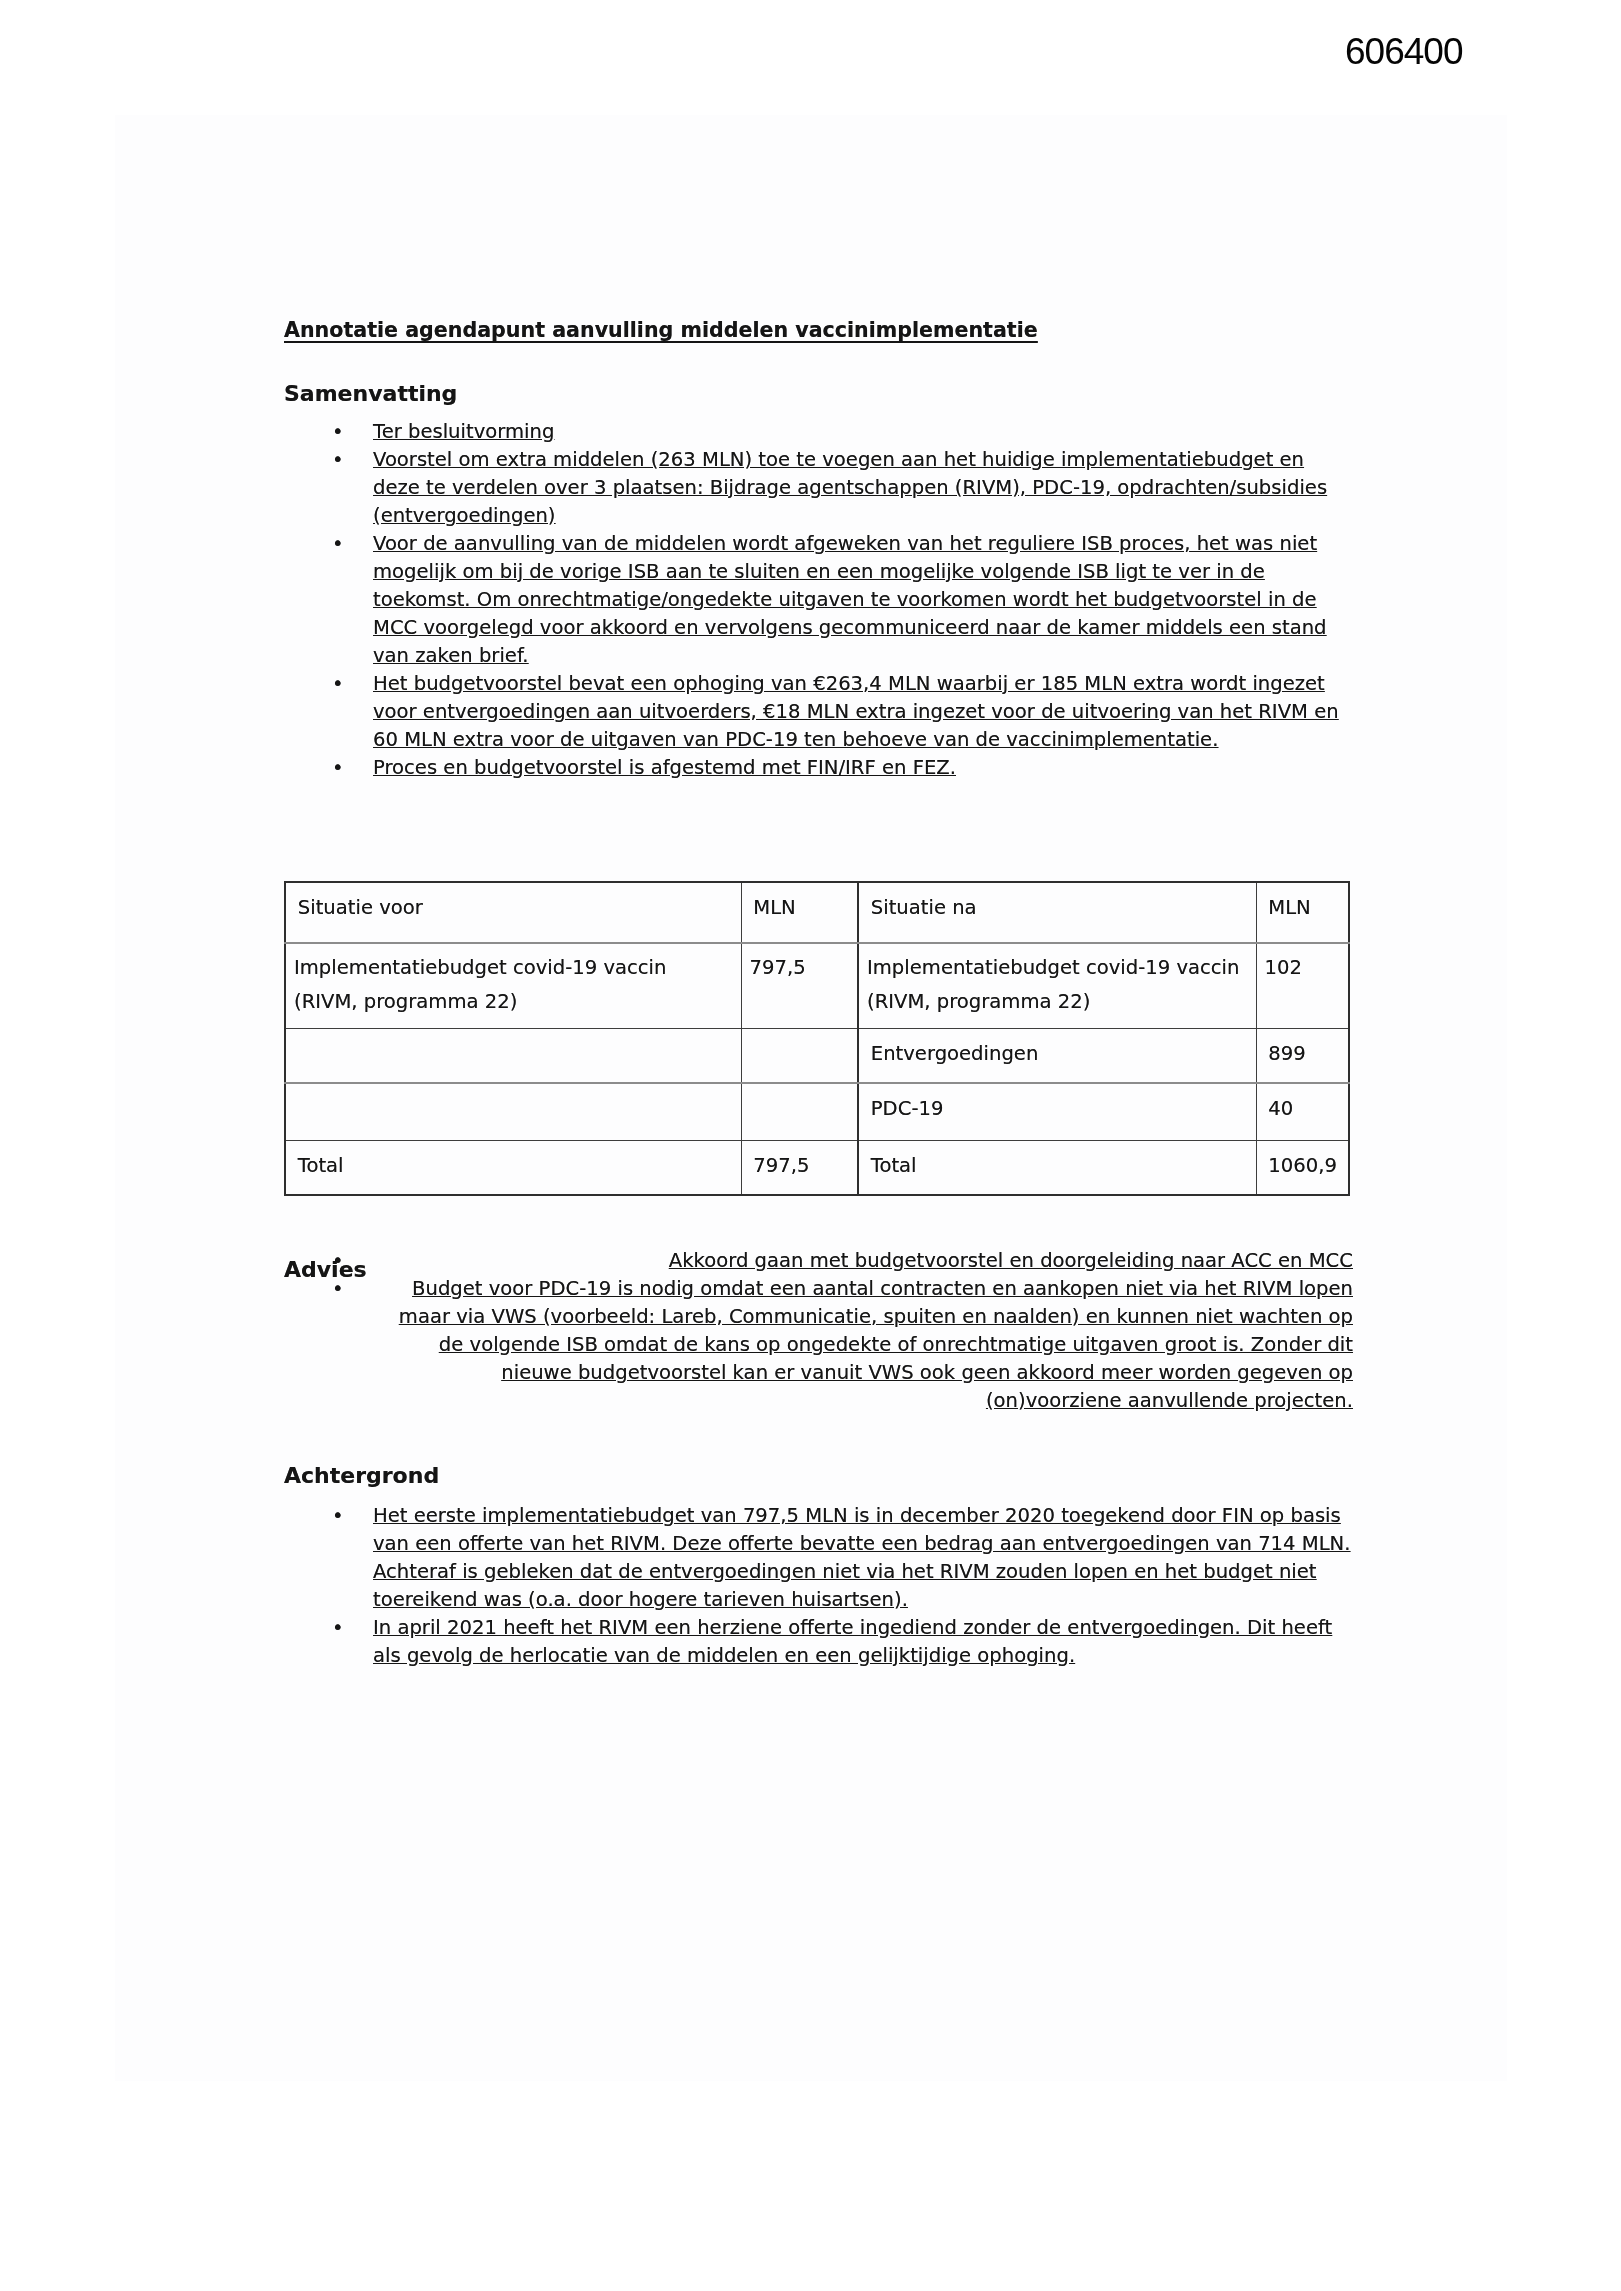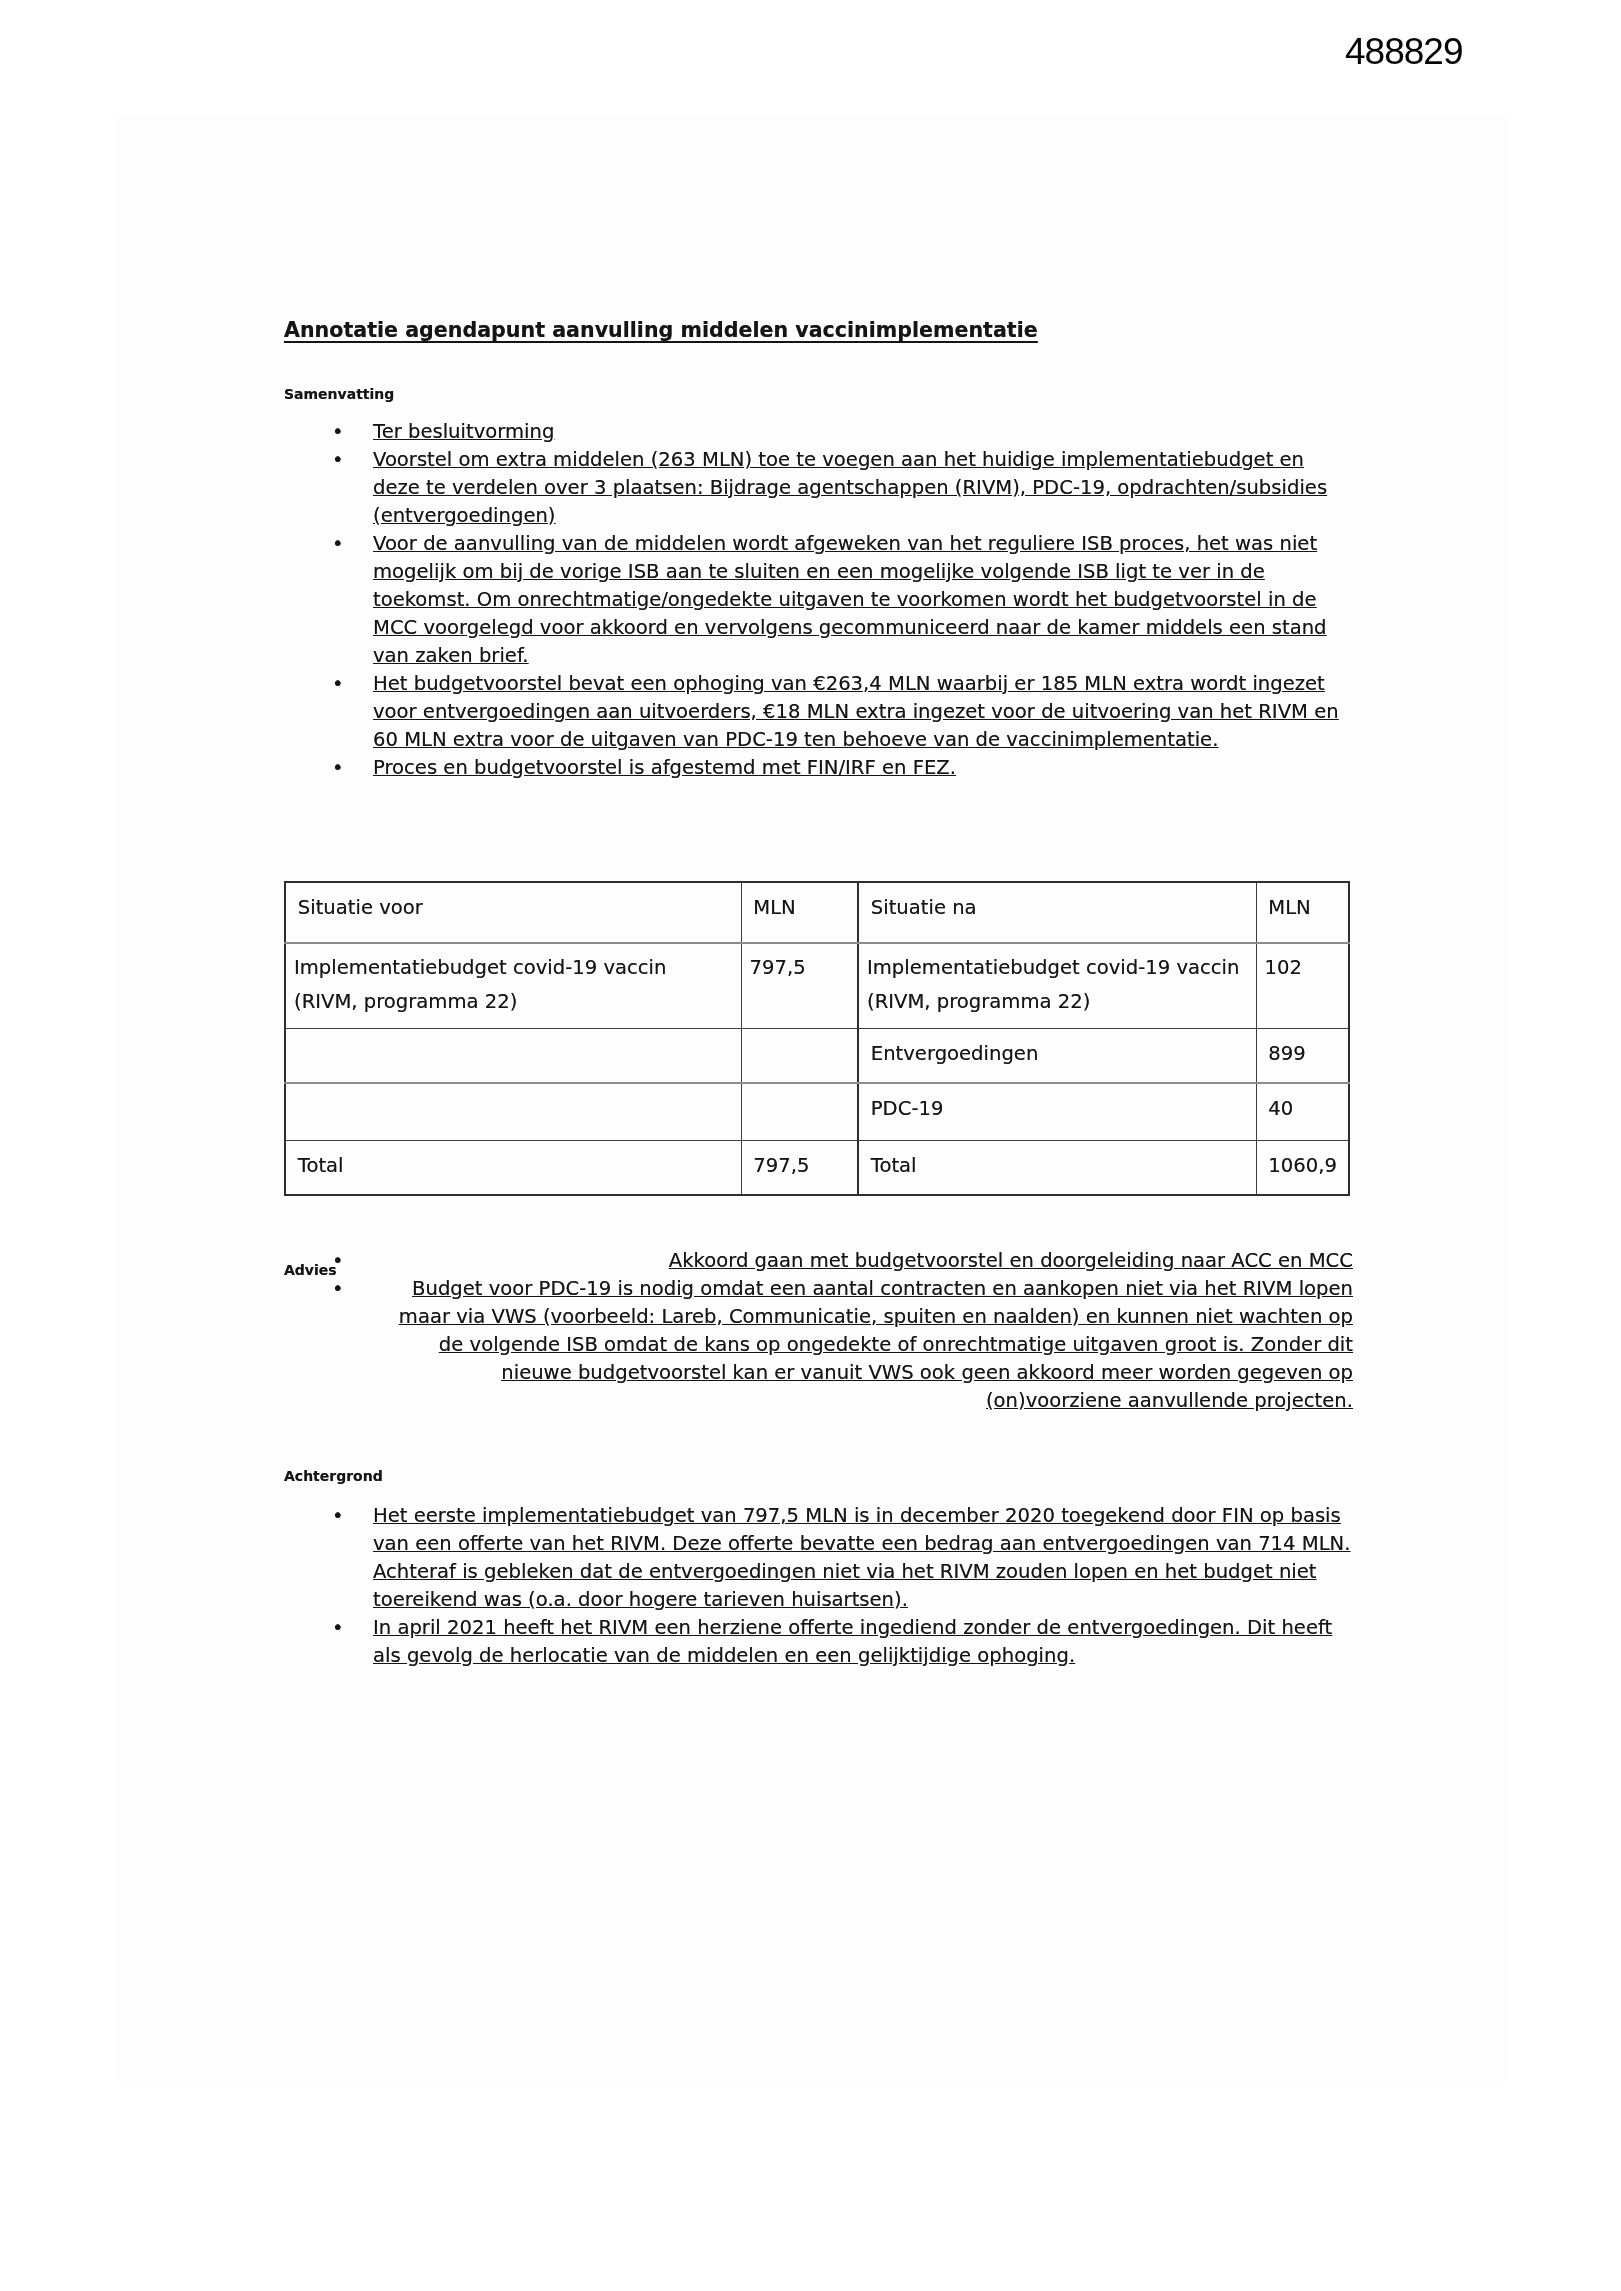--- a/index.html
+++ b/index.html
@@ -45,21 +45,21 @@
     position: absolute;
     left: 0;
     top: 316px;
     font-size: 20.6px;
     font-weight: bold;
     text-decoration: underline;
     text-underline-offset: 3.9px;
   }
   .h-samenvatting { position: absolute; left: 0; top: 380px; }
   .section-heading {
-    font-size: 14px;
+    font-size: 22px;
     font-weight: bold;
   }
   ul.bullets {
     margin: 6px;
     padding: 0 0 0 83px;
     list-style: none;
     width: 980px;
     text-decoration: underline;
   }
   ul.bullets li {
@@ -99,21 +99,21 @@
   .h-advies { position: absolute; left: 0; top: 1256px; }
   .list-advies { position: absolute; left: 0; top: 1241px; text-align: right; }
   .h-achtergrond { position: absolute; left: 0; top: 1462px; }
   .list-achtergrond { position: absolute; left: 0; top: 1496px; }
 </style>
 </head>
 <body>
 
 <div class="scan-page"></div>
 
-<div class="doc-number">488829</div>
+<div class="doc-number">606400</div>
 
 <div class="content">
 
   <div class="doc-title">Annotatie agendapunt aanvulling middelen vaccinimplementatie</div>
 
   <div class="section-heading h-samenvatting">Samenvatting</div>
 
   <ul class="bullets list-samenvatting">
     <li>Ter besluitvorming</li>
     <li>Voorstel om extra middelen (263 MLN) toe te voegen aan het huidige implementatiebudget en deze te verdelen over 3 plaatsen: Bijdrage agentschappen (RIVM), PDC-19, opdrachten/subsidies (entvergoedingen)</li>

